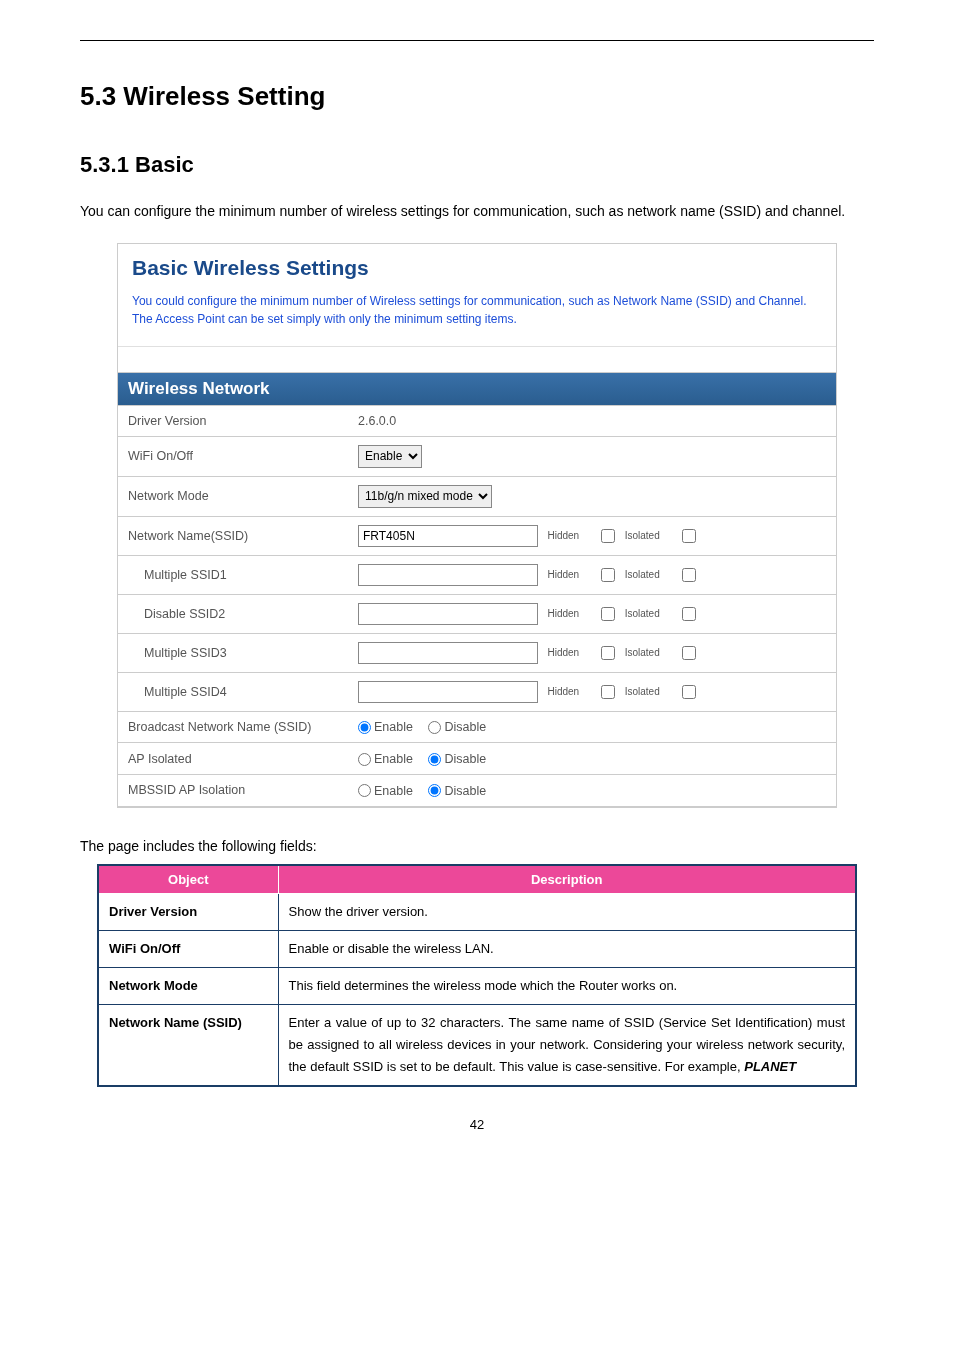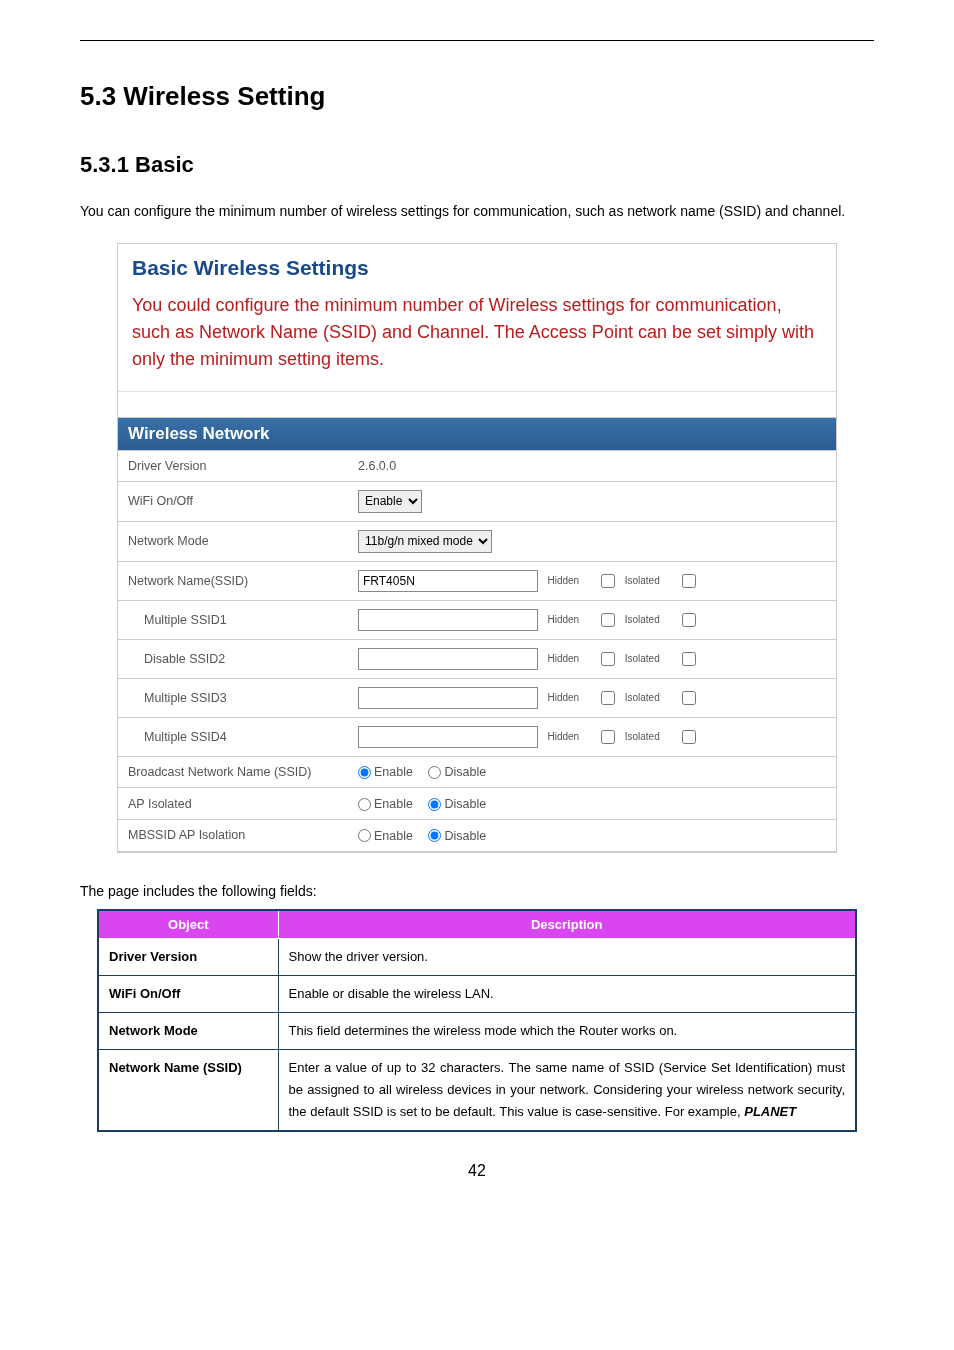--- a/index.html
+++ b/index.html
@@ -23,22 +23,22 @@
     background: #fff;
   }
   .panel-pad { padding: 12px 14px 18px 14px; }
   .panel-title {
     color: #1a4a8a;
     font-size: 21px;
     font-weight: bold;
     margin-bottom: 12px;
   }
   .panel-desc {
-    font-size: 18px;
-    color: #b91c1c;
+    font-size: 12px;
+    color: #1d4ed8;
     line-height: 1.5;
   }
   .spacer-row { height: 26px; border-top: 1px solid #e0e0e0; }
 
   .section-bar {
     background: #2a5d8f;
     background: linear-gradient(to bottom, #3970a8, #2a5d8f);
     color: #fff;
     font-size: 17px;
     font-weight: bold;
@@ -79,42 +79,42 @@
   .radio-lbl { color: #555; font-size: 12.5px; margin-right: 12px; vertical-align: middle; }
 
   p.fields-intro { font-size: 14px; margin: 24px 0 10px 0; }
   table.desc-tbl {
     border-collapse: collapse;
     width: 760px;
     margin: 0 auto;
     border: 2px solid #1a3d66;
   }
   table.desc-tbl th {
-    background: #d946ef;
+    background: #ec4899;
     color: #fff;
     font-weight: bold;
     font-size: 13px;
     padding: 6px 8px;
     border: 1px solid #fff;
     border-top: none;
   }
   table.desc-tbl th:first-child { border-left: none; width: 180px; }
   table.desc-tbl th:last-child { border-right: none; }
   table.desc-tbl td {
     border: 1px solid #1a3d66;
     padding: 7px 10px;
     font-size: 13px;
     vertical-align: top;
     line-height: 1.7;
   }
   table.desc-tbl td.obj { font-weight: bold; background: #fff; }
   .italic { font-style: italic; font-weight: bold; }
   .justify { text-align: justify; }
 
-  .page-num { text-align: center; font-size: 16px; margin-top: 30px; }
+  .page-num { text-align: center; font-size: 13px; margin-top: 30px; }
 </style>
 </head>
 <body>
 
 <hr class="hr-top">
 
 <h1>5.3 Wireless Setting</h1>
 
 <h2>5.3.1 Basic</h2>
 

